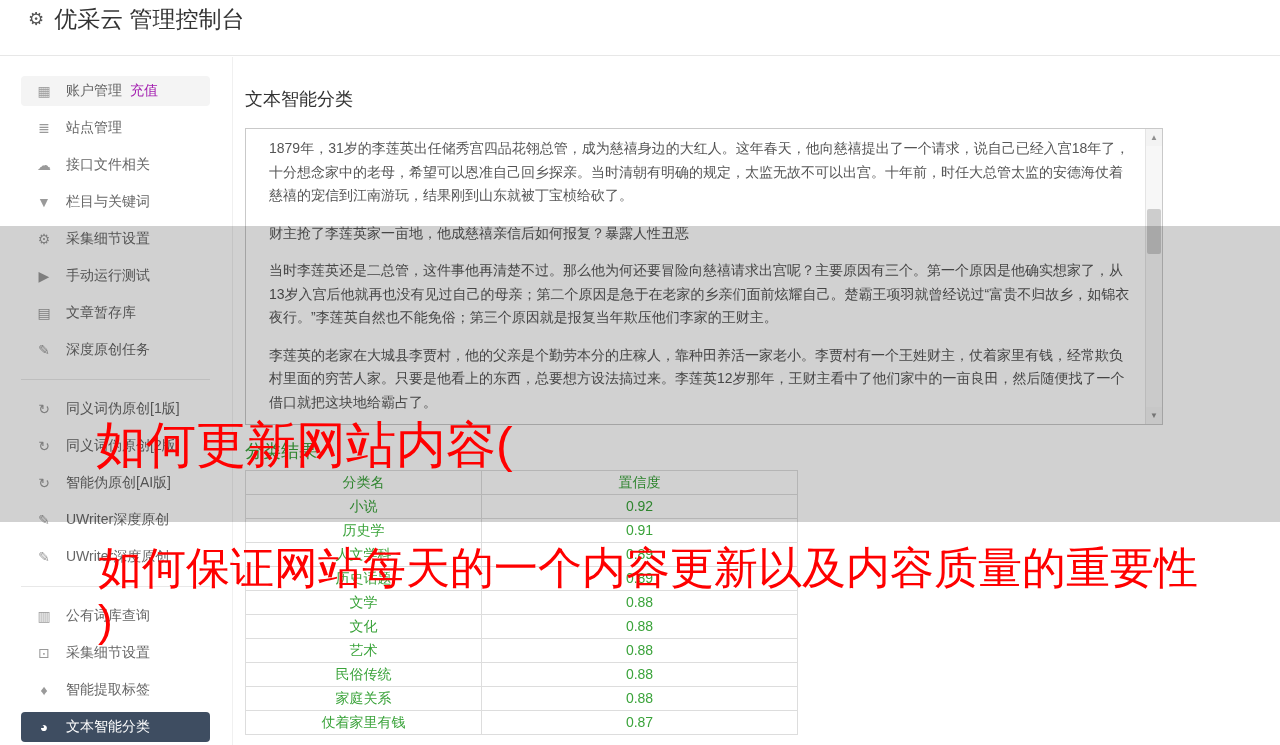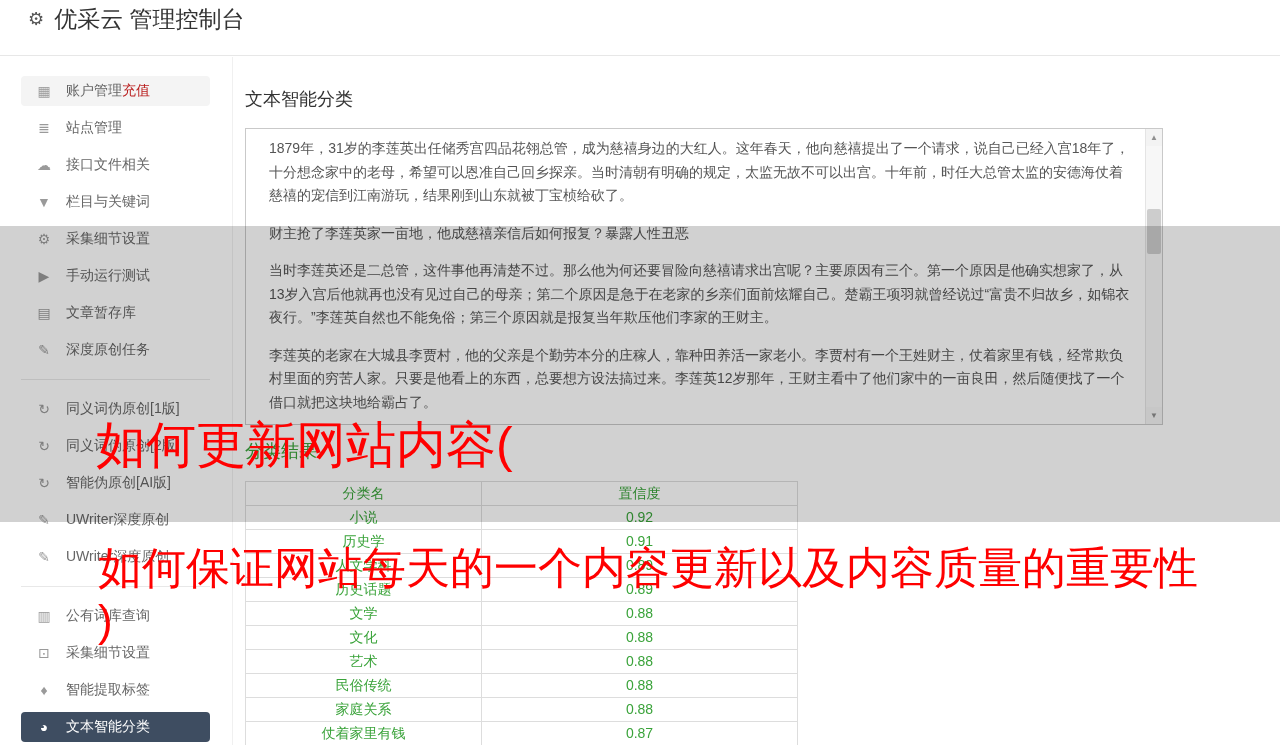--- a/index.html
+++ b/index.html
@@ -27,21 +27,21 @@
     display:flex; align-items:center; padding-left:14px;
     font-size:14px; color:#666; cursor:pointer; white-space:nowrap;
   }
   .sidebar li .ic {
     width:18px; text-align:center; margin-right:13px;
     color:#9a9a9a; font-size:14px;
   }
   .sidebar li.hl { background:#f4f4f4; }
   .sidebar li.sel { background:#3e4d61; color:#fff; }
   .sidebar li.sel .ic { color:#fff; }
-  .sidebar .badge { color:#b91c1c; margin-left:0; }
+  .sidebar .badge { color:#a21caf; margin-left:8px; }
   .sidebar .divider { border-top:1px solid #e8e8e8; margin:14px 22px 14px 21px; }
   
   .main { flex:1; padding:30px 0 0 12px; }
   .main-title { font-size:18px; font-weight:400; color:#333; margin-bottom:17px; }
   .article-box {
     position:relative; width:918px; height:297px;
     border:1px solid #c9c9c9; background:#fff;
     padding:8px 31px 8px 14px; overflow:hidden;
     font-size:14px; line-height:23.5px; color:#555;
   }
@@ -56,21 +56,21 @@
     background:#f3f3f3;
   }
   .vscroll .arr.up { top:0; }
   .vscroll .arr.down { bottom:0; }
   .vscroll .thumb {
     position:absolute; left:1px; top:80px; width:14px; height:45px;
     background:#cdcdcd; border-radius:2px;
   }
   .result-label { margin-top:14px; font-size:18px; color:#3aa33a; }
   .result-table {
-    margin-top:18px; width:552px; border-collapse:collapse;
+    margin-top:7px; width:552px; border-collapse:collapse;
     font-size:14px; color:#3aa33a; table-layout:fixed;
   }
   .result-table th, .result-table td {
     border:1px solid #ddd; height:23px; padding:0;
     text-align:center; font-weight:400; line-height:23px;
   }
   .result-table col.c1 { width:236px; }
   .result-table col.c2 { width:316px; }
   .caption { margin-top:12px; font-size:14px; color:#666; }
   

